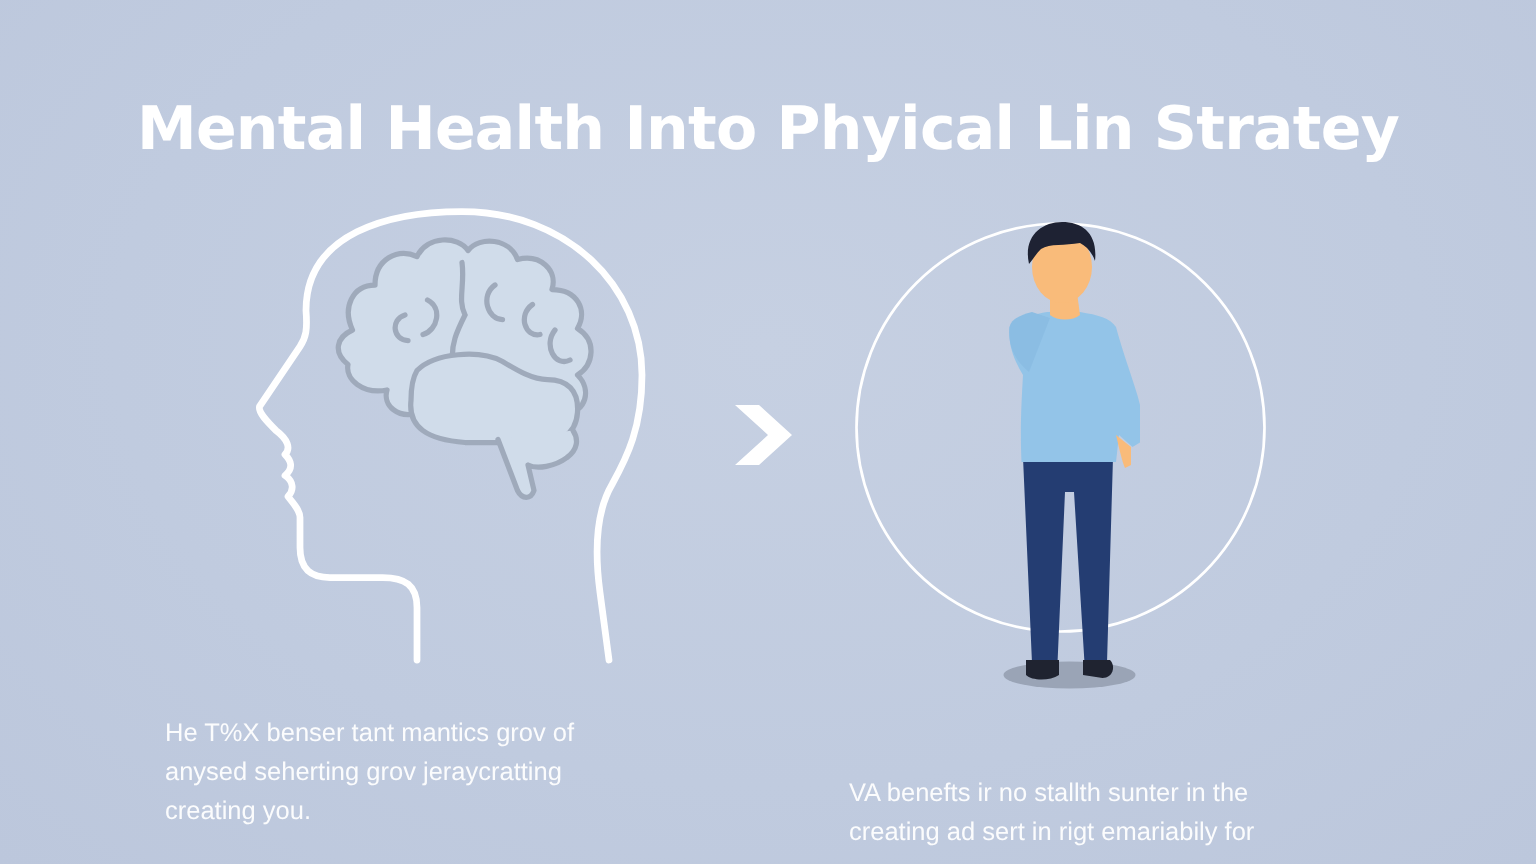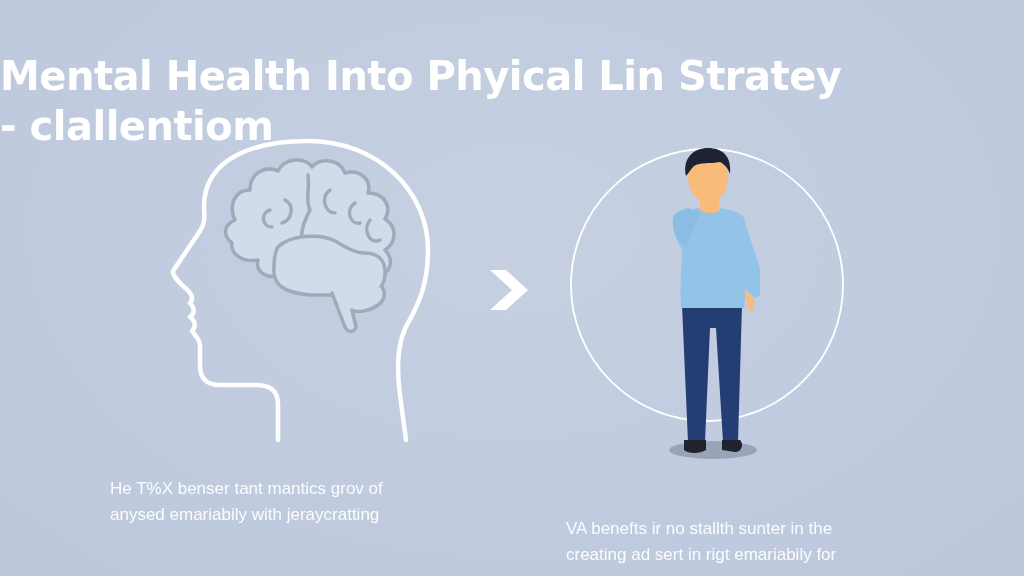--- a/index.html
+++ b/index.html
@@ -16,22 +16,22 @@
     }
     .canvas {
       position: absolute;
       inset: 0;
       background: radial-gradient(ellipse at 50% 40%, #c6d0e2 0%, #c0cbdf 60%, #bcc7dc 100%);
     }
     .title {
       position: absolute;
       left: 0;
       right: 0;
-      top: 24px;
-      text-align: left;
+      top: 34px;
+      text-align: center;
       color: #ffffff;
       font-family: "DejaVu Sans", sans-serif;
       font-weight: bold;
       font-size: 40px;
       line-height: 50px;
       letter-spacing: -0.5px;
     }
     .title .line {
       display: block;
     }
@@ -80,21 +80,20 @@
       white-space: nowrap;
     }
   </style>
 </head>
 <body>
 
 <div class="canvas">
 
   <h1 class="title">
     <span class="line">Mental Health Into Phyical Lin Stratey</span>
-    <span class="line">- clallentiom</span>
   </h1>
 
   <div class="illus-head">
     <svg width="300" height="310" viewBox="0 0 300 310">
 
       <path d="M118 305 L118 270 C118 255 110 250 95 250 L60 250 C48 250 40 245 40 230 L40 210 C40 205 35 200 32 196 C36 192 36 186 30 182 C36 177 34 172 30 168 C34 164 32 158 24 152 C18 146 12 140 13 136 L40 96 C44 90 45 85 44 72 C44 20 100 6 148 6 C218 6 268 56 268 115 C268 150 258 170 248 188 C238 205 236 230 240 260 L246 305" fill="none" stroke="#ffffff" stroke-width="4.5" stroke-linejoin="round" stroke-linecap="round"></path>
 
       <path d="M75 85 C68 70 75 55 90 55 C90 38 105 30 118 36 C125 22 145 22 152 32 C160 22 180 24 185 38 C200 34 212 45 208 58 C225 58 232 72 225 84 C238 92 236 108 225 115 C235 125 230 140 218 140 L120 140 C105 145 95 135 98 125 C82 128 70 118 72 108 C62 100 64 90 75 85 Z" fill="#d0dcea" stroke="#9faabb" stroke-width="3.5" stroke-linejoin="round"></path>
 
       <path d="M110 75 C100 78 102 92 112 92 M125 65 C135 70 132 85 122 88 M148 40 C150 55 145 65 150 75 C145 85 140 95 142 108 M170 55 C160 62 165 78 175 78 M195 68 C185 75 190 90 200 88 M210 85 C202 95 210 110 220 105" fill="none" stroke="#9faabb" stroke-width="3.5" stroke-linecap="round"></path>
@@ -132,21 +131,22 @@
       <path d="M140 55 L158 55 L160 70 C155 74 145 74 140 70 Z" fill="#f9bb7a"></path>
 
       <ellipse cx="148" cy="38" rx="20" ry="24" fill="#f9bb7a"></ellipse>
 
       <path d="M126 36 C122 18 134 8 148 8 C162 8 172 16 170 34 C168 28 164 24 160 22 C150 24 140 22 134 26 C130 30 128 34 126 36 Z" fill="#1e2233"></path>
     </svg>
   </div>
 
   <div class="caption caption-left">
     <span>He T%X benser tant mantics grov of</span>
-    <span>anysed emariabily with jeraycratting</span>
+    <span>anysed seherting grov jeraycratting</span>
+    <span>creating you.</span>
   </div>
 
   <div class="caption caption-right">
     <span>VA benefts ir no stallth sunter in the</span>
     <span>creating ad sert in rigt emariabily for</span>
   </div>
 
 </div>
 
 </body></html>

